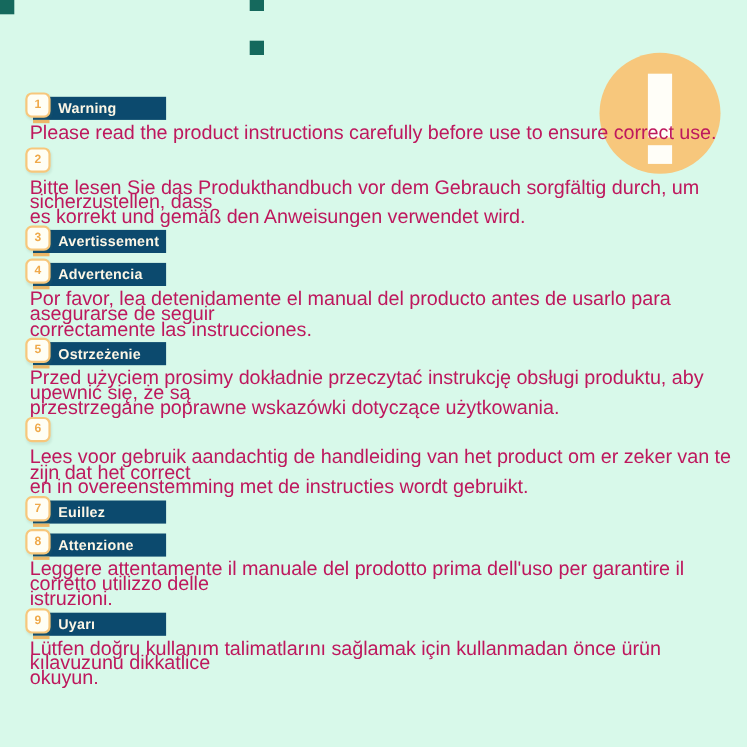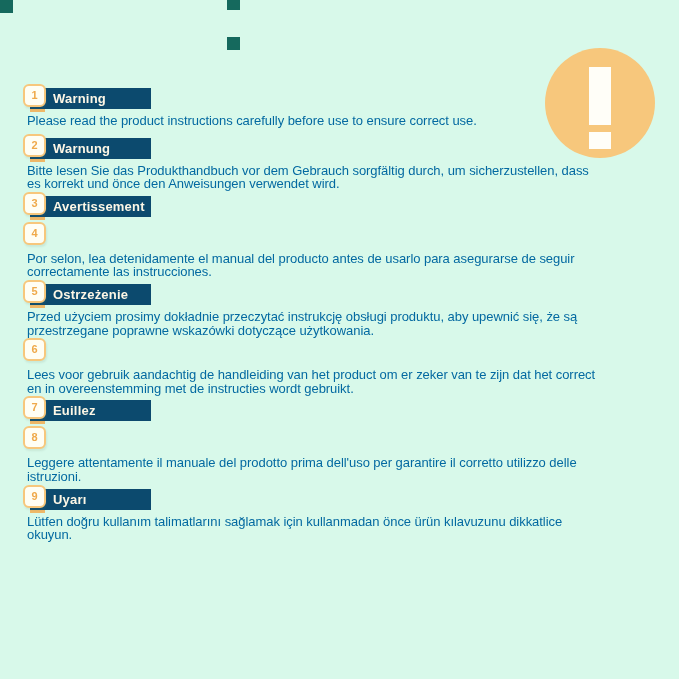--- a/index.html
+++ b/index.html
@@ -67,22 +67,22 @@
     border: 2px solid #f7c77c;
     border-radius: 6px;
     color: #efa94a;
     font-size: 11px; font-weight: bold;
     text-align: center; line-height: 19px;
     box-shadow: 1px 2px 2px rgba(90, 120, 100, 0.12);
     z-index: 2;
   }
   .body-text {
     margin-left: 4px;
-    color: #0369a1;
-    font-size: 13px;
+    color: #be185d;
+    font-size: 18px;
     line-height: 13.6px;
     white-space: pre-line;
     letter-spacing: -0.05px;
   }
 </style>
 </head>
 <body>
 
 <div class="page">
 
@@ -101,38 +101,38 @@
       <div class="banner-row">
         <div class="badge">1</div>
         <div class="banner"><span>Warning</span></div>
       </div>
       <div class="body-text">Please read the product instructions carefully before use to ensure correct use.</div>
     </div>
 
     <div class="section">
       <div class="banner-row">
         <div class="badge">2</div>
-        <div class="banner"><span>Warnung</span></div>
       </div>
       <div class="body-text">Bitte lesen Sie das Produkthandbuch vor dem Gebrauch sorgfältig durch, um sicherzustellen, dass
-es korrekt und önce den Anweisungen verwendet wird.</div>
+es korrekt und gemäß den Anweisungen verwendet wird.</div>
     </div>
 
     <div class="section">
       <div class="banner-row">
         <div class="badge">3</div>
         <div class="banner"><span>Avertissement</span></div>
       </div>
     </div>
 
     <div class="section">
       <div class="banner-row">
         <div class="badge">4</div>
+        <div class="banner"><span>Advertencia</span></div>
       </div>
-      <div class="body-text">Por selon, lea detenidamente el manual del producto antes de usarlo para asegurarse de seguir
+      <div class="body-text">Por favor, lea detenidamente el manual del producto antes de usarlo para asegurarse de seguir
 correctamente las instrucciones.</div>
     </div>
 
     <div class="section">
       <div class="banner-row">
         <div class="badge">5</div>
         <div class="banner"><span>Ostrzeżenie</span></div>
       </div>
       <div class="body-text">Przed użyciem prosimy dokładnie przeczytać instrukcję obsługi produktu, aby upewnić się, że są
 przestrzegane poprawne wskazówki dotyczące użytkowania.</div>
@@ -149,20 +149,21 @@
     <div class="section">
       <div class="banner-row">
         <div class="badge">7</div>
         <div class="banner"><span>Euillez</span></div>
       </div>
     </div>
 
     <div class="section">
       <div class="banner-row">
         <div class="badge">8</div>
+        <div class="banner"><span>Attenzione</span></div>
       </div>
       <div class="body-text">Leggere attentamente il manuale del prodotto prima dell'uso per garantire il corretto utilizzo delle
 istruzioni.</div>
     </div>
 
     <div class="section">
       <div class="banner-row">
         <div class="badge">9</div>
         <div class="banner"><span>Uyarı</span></div>
       </div>

